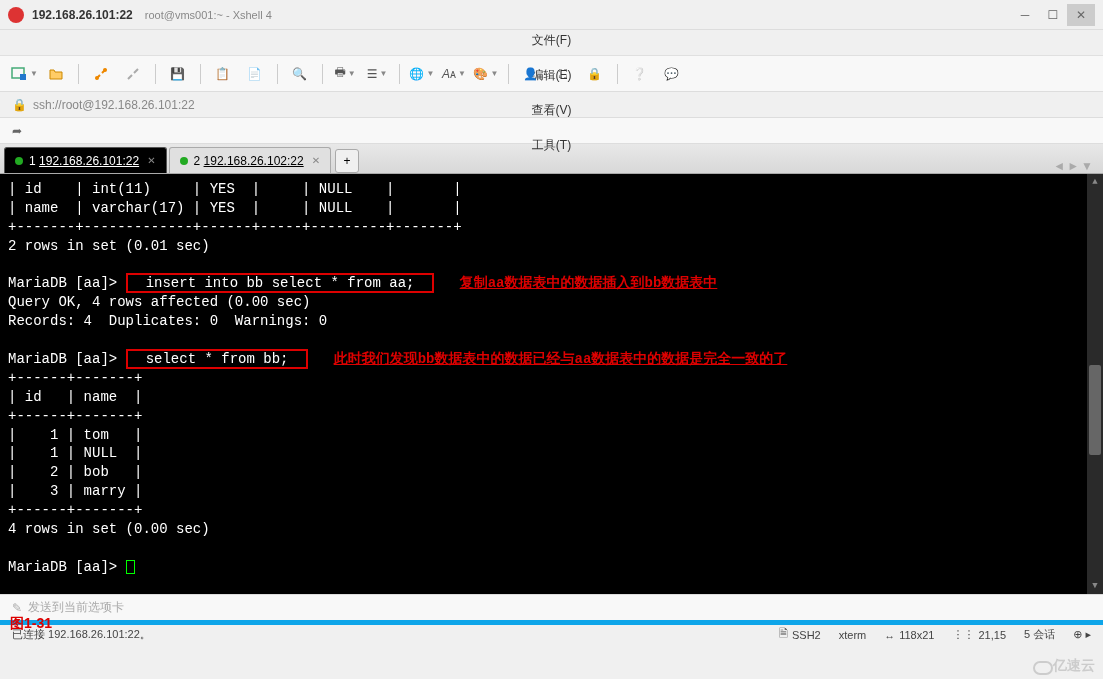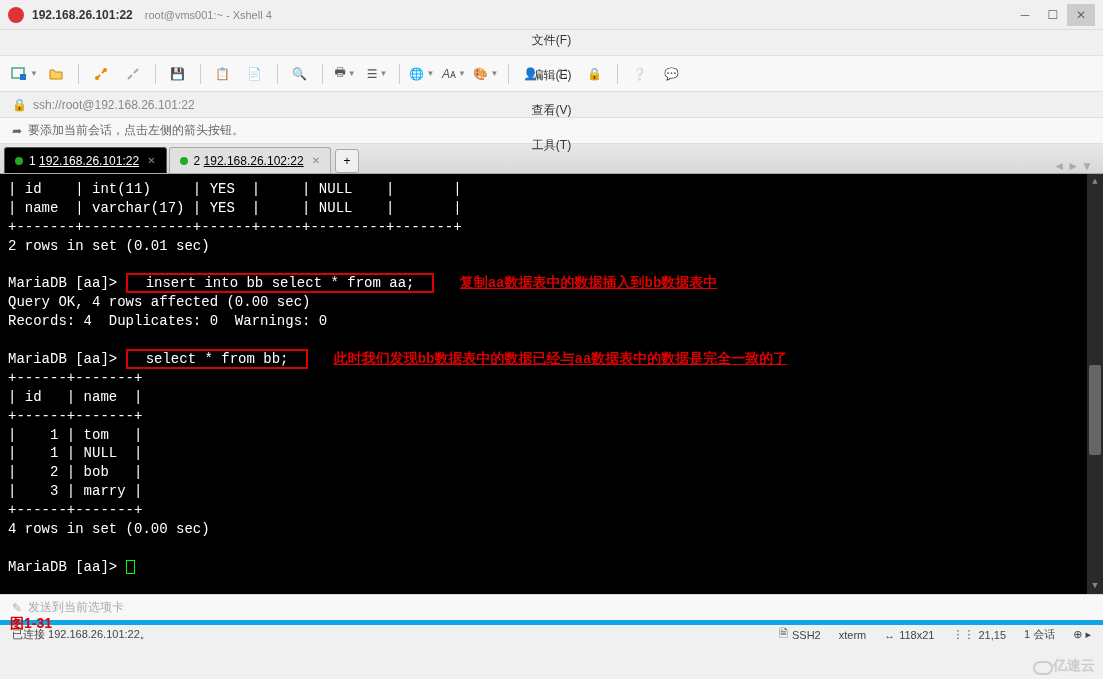--- a/index.html
+++ b/index.html
@@ -121,21 +121,20 @@
   <div class="tool-btn">💬</div>
 </div>
 
 <div class="addressbar">
   <span class="lock-icon">🔒</span>
   <span>ssh://root@192.168.26.101:22</span>
 </div>
 
 <div class="hintbar">
   <span class="hint-icon">➦</span>
-  <span>要添加当前会话，点击左侧的箭头按钮。</span>
 </div>
 
 <div class="tabbar">
   <div class="tab active">
     <span class="tab-dot green"></span>
     <span>1</span>&nbsp;
     <span class="tab-label">192.168.26.101:22</span>
     <span class="tab-close">✕</span>
   </div>
   <div class="tab">
@@ -196,21 +195,21 @@
       </span>
     <span class="status-item">xterm</span>
     <span class="status-item">
         <span>↔</span> 
         <span>118x21</span>
       </span>
     <span class="status-item">
         <span>⋮⋮</span> 
         <span>21,15</span>
       </span>
-    <span class="status-item">1 会话</span>
+    <span class="status-item">5 会话</span>
     <span class="status-item">⊕ ▸</span>
   </div>
 </div>
 
 <div class="watermark">
   <span class="watermark-icon"></span>
   <span>亿速云</span>
 </div>
 
 </body></html>

